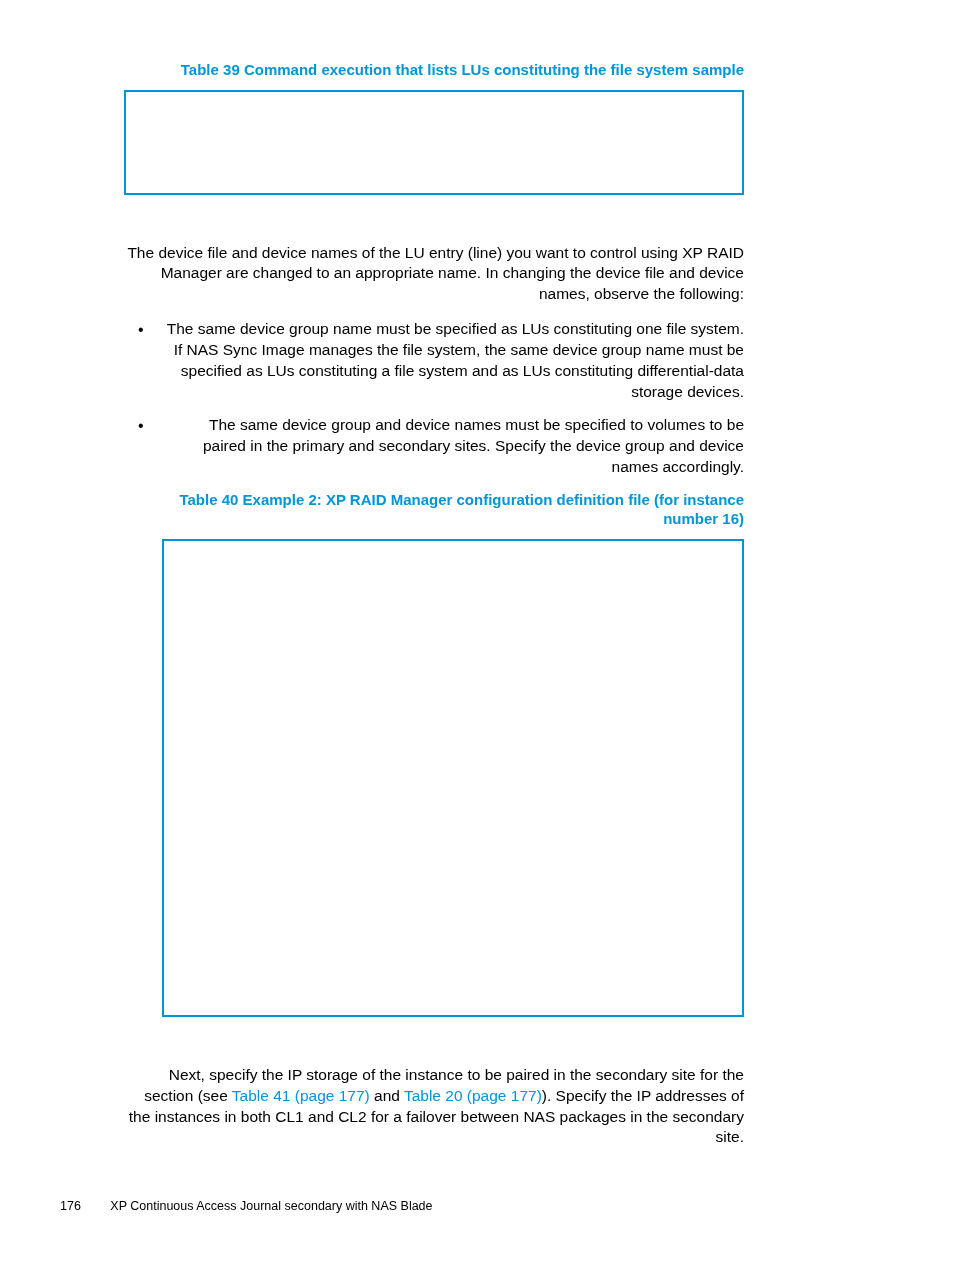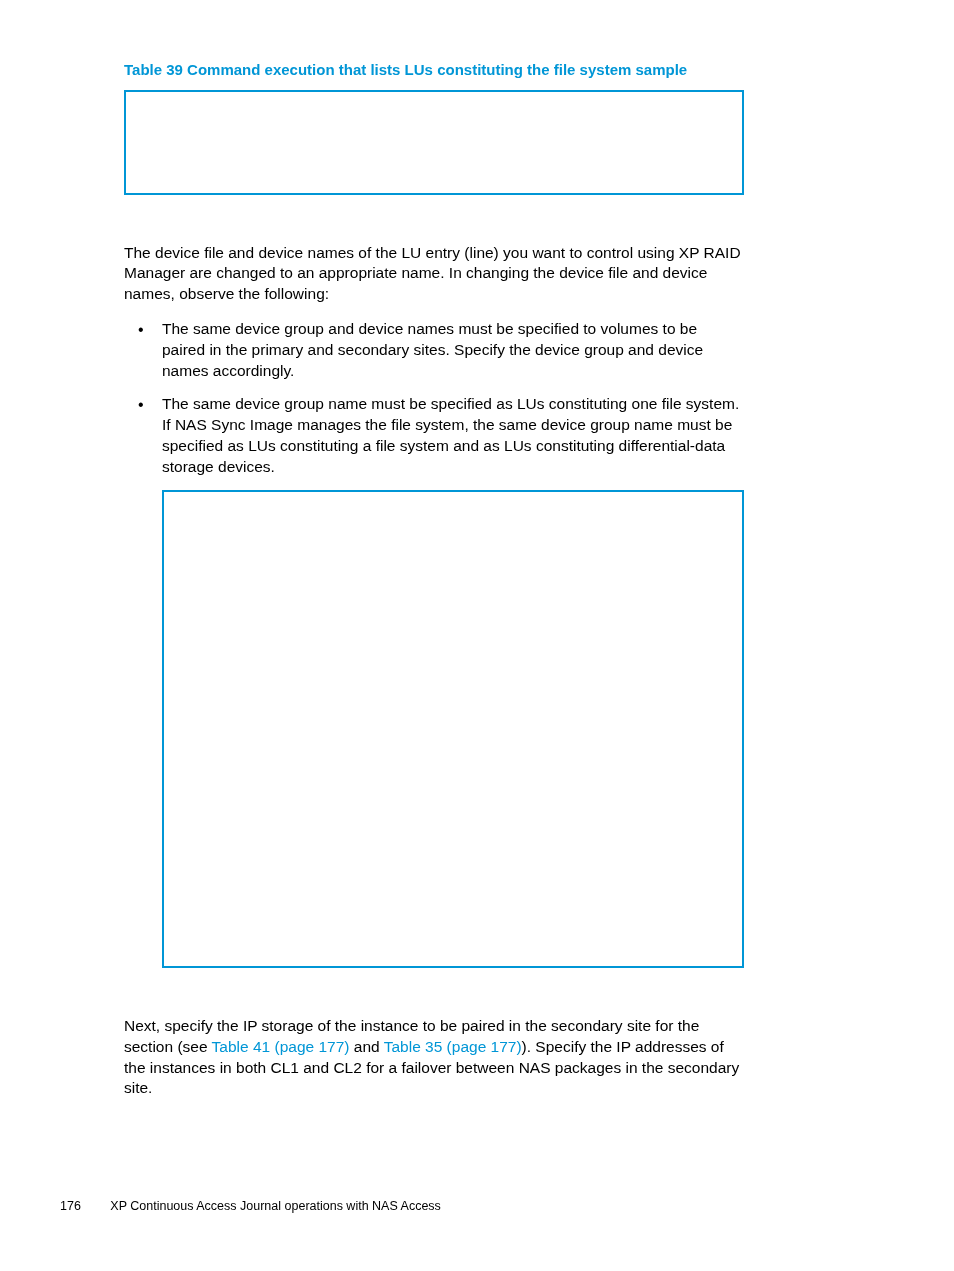--- a/index.html
+++ b/index.html
@@ -1,17 +1,17 @@
 <!DOCTYPE html>
 <html><head>
   <meta charset="utf-8">
   <style>
     * { box-sizing: border-box; margin: 0; padding: 0; }
     html, body { width: 954px; background: #fff; font-family: Arial, Helvetica, sans-serif; color: #000; }
-    .page { width: 828px; height: 1271px; position: relative; padding: 60px 84px 0 124px; }
+    .page { width: 828px; height: 1271px; position: relative; padding: 60px 84px 0 124px; text-align: right; }
     .caption { color: #0096d6; font-weight: bold; font-size: 15px; margin-bottom: 10px; line-height: 1.3; }
     .empty-box { border: 2px solid #0096d6; background: #fff; }
     .box39 { height: 105px; margin-left: 0; margin-bottom: 18px; }
     .body-text { font-size: 15.5px; line-height: 1.35; margin-bottom: 14px; margin-top: 48px; }
     ul.bullets { list-style: none; margin-left: 0; margin-bottom: 8px; }
     ul.bullets li { position: relative; padding-left: 38px; font-size: 15.5px; line-height: 1.35; margin-bottom: 12px; }
     ul.bullets li::before { content: "•"; position: absolute; left: 14px; top: 0; color: #000; font-size: 16px; }
     .indented-block { margin-left: 38px; }
     .caption40 { margin-top: 4px; margin-bottom: 10px; }
     .box40 { height: 478px; margin-bottom: 16px; }
@@ -24,30 +24,31 @@
 
 <div class="page">
 
   <div class="caption">Table 39 Command execution that lists LUs constituting the file system sample</div>
 
   <div class="empty-box box39"></div>
 
   <p class="body-text">The device file and device names of the LU entry (line) you want to control using XP RAID Manager are changed to an appropriate name. In changing the device file and device names, observe the following:</p>
 
   <ul class="bullets">
+    <li>The same device group name must be specified as LUs constituting one file system. If NAS Sync Image manages the file system, the same device group name must be specified as LUs constituting a file system and as LUs constituting differential-data storage devices.</li>
     <li>The same device group and device names must be specified to volumes to be paired in the primary and secondary sites. Specify the device group and device names accordingly.</li>
-    <li>The same device group name must be specified as LUs constituting one file system. If NAS Sync Image manages the file system, the same device group name must be specified as LUs constituting a file system and as LUs constituting differential-data storage devices.</li>
   </ul>
 
   <div class="indented-block">
+    <div class="caption caption40">Table 40 Example 2: XP RAID Manager configuration definition file (for instance number 16)</div>
     <div class="empty-box box40"></div>
   </div>
 
   <p class="body-text">
-    <span>Next, specify the IP storage of the instance to be paired in the secondary site for the section (see </span><span class="link">Table 41 (page 177)</span><span> and </span><span class="link">Table 35 (page 177)</span><span>). Specify the IP addresses of the instances in both CL1 and CL2 for a failover between NAS packages in the secondary site.</span>
+    <span>Next, specify the IP storage of the instance to be paired in the secondary site for the section (see </span><span class="link">Table 41 (page 177)</span><span> and </span><span class="link">Table 20 (page 177)</span><span>). Specify the IP addresses of the instances in both CL1 and CL2 for a failover between NAS packages in the secondary site.</span>
   </p>
 
   <div class="footer">
     <span class="pn">176</span>
-    <span>XP Continuous Access Journal operations with NAS Access</span>
+    <span>XP Continuous Access Journal secondary with NAS Blade</span>
   </div>
 
 </div>
 
 </body></html>

